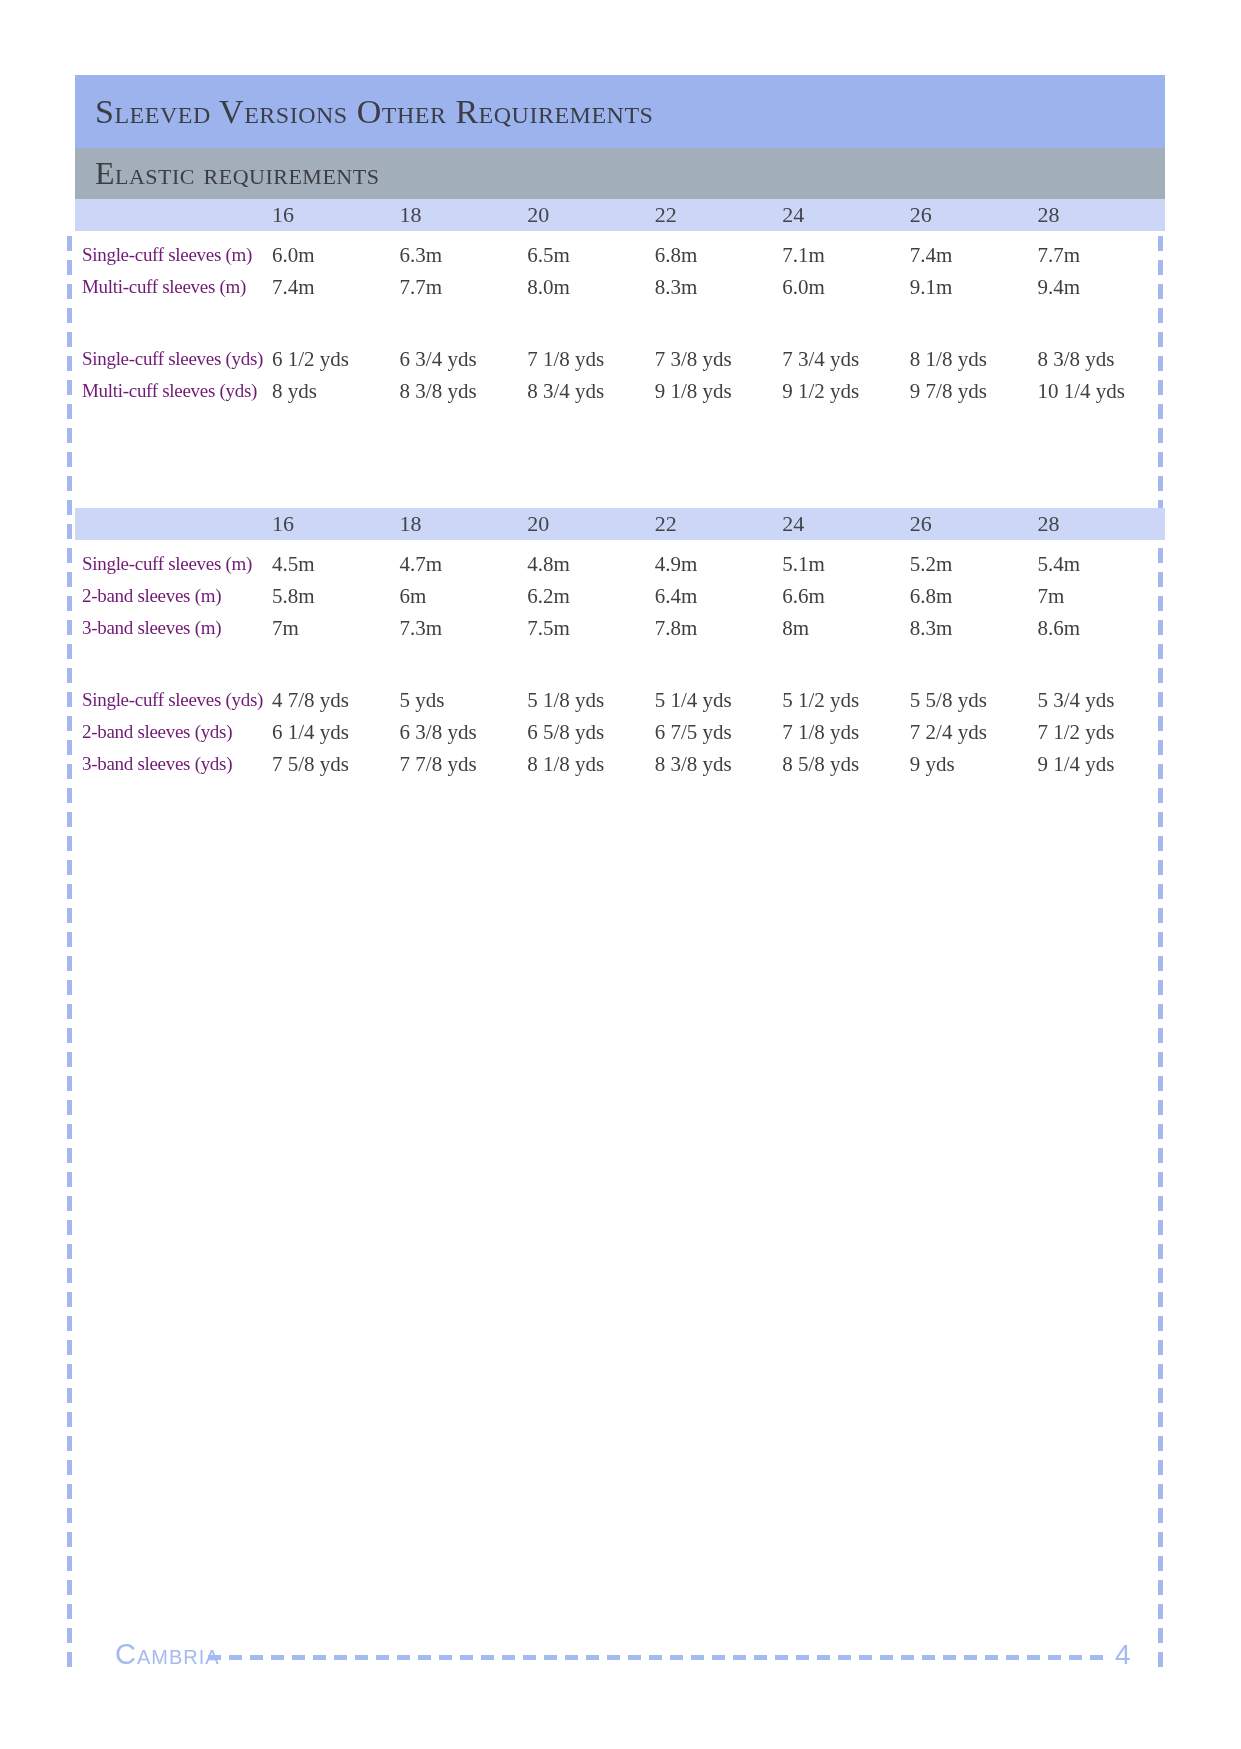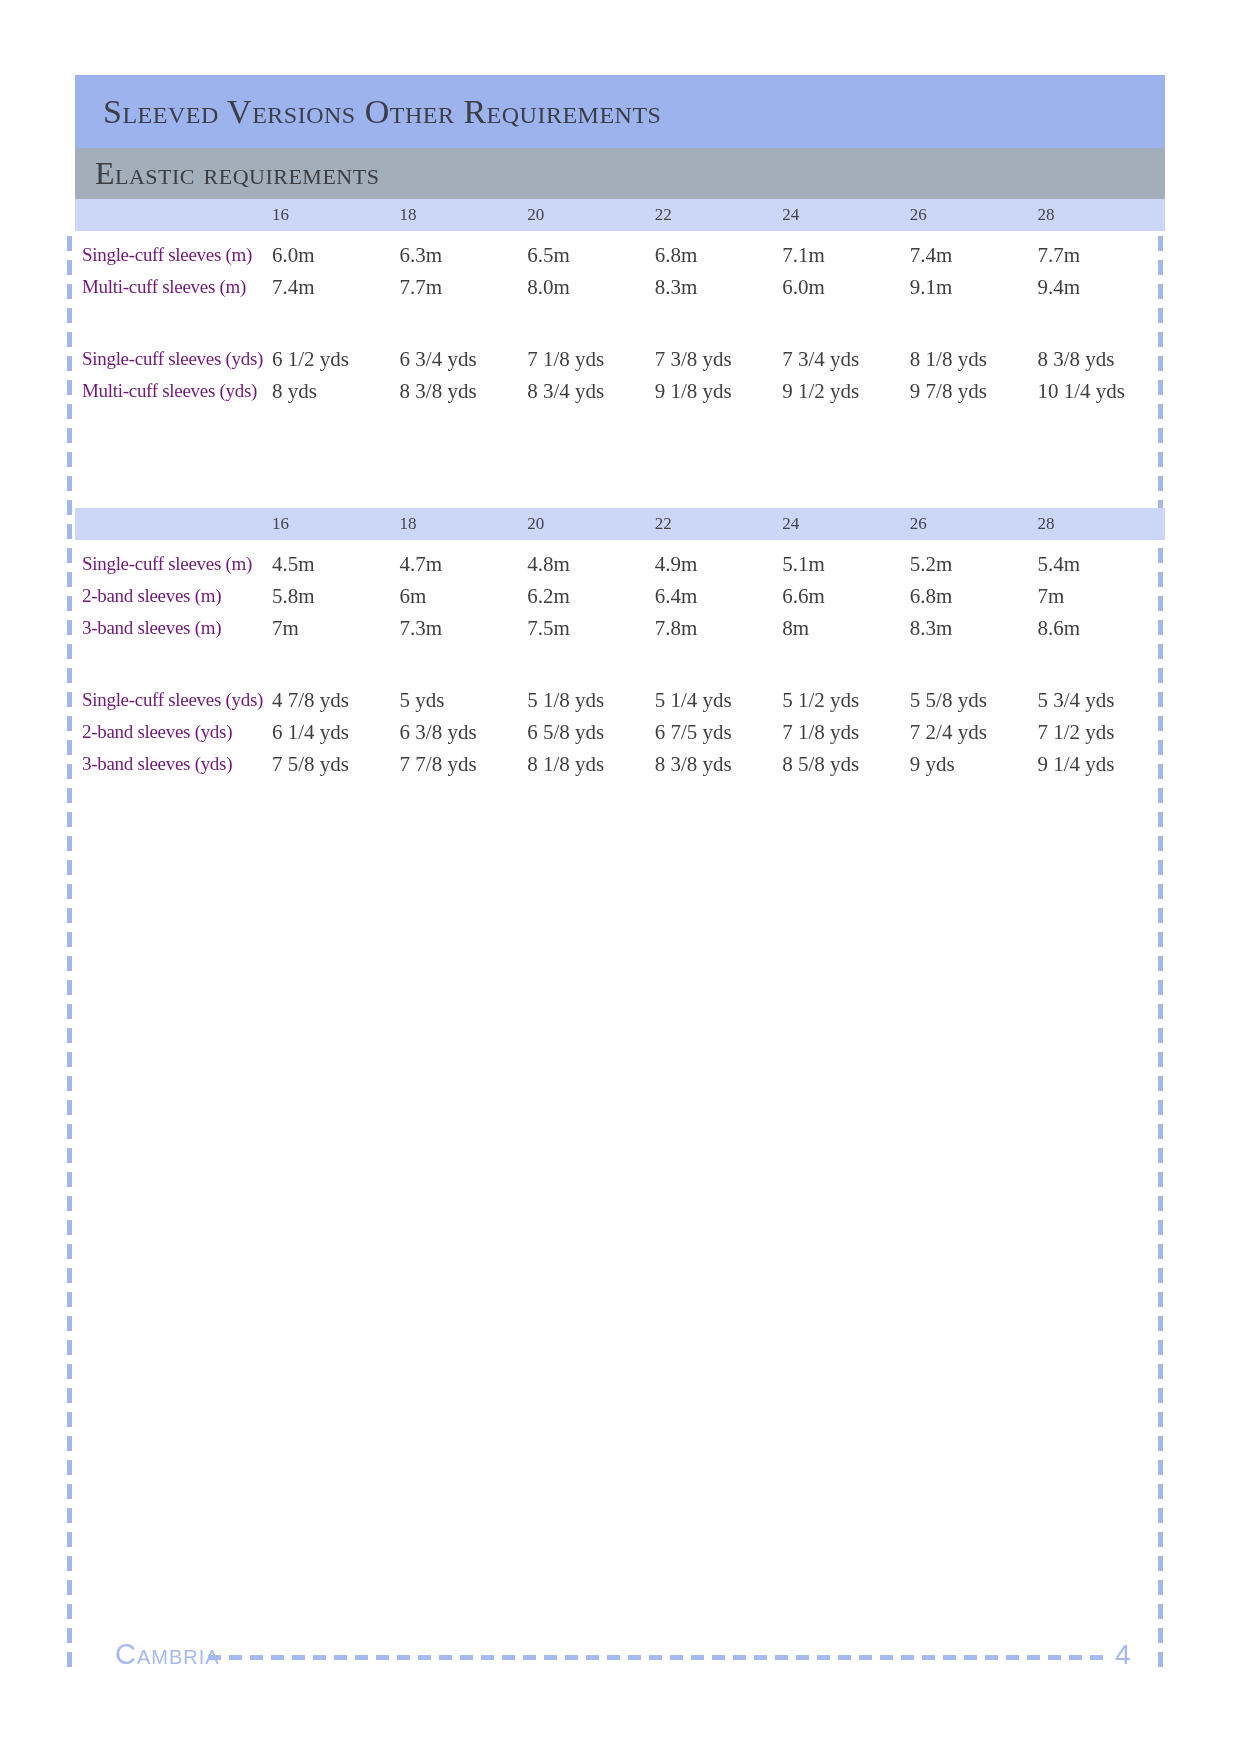--- a/index.html
+++ b/index.html
@@ -25,40 +25,40 @@
   .footer-line{left:208px;top:1655px;width:897px;}
 
   
   .title-band{
     position:absolute;left:75px;top:75px;width:1090px;height:73px;
     background:#9db3ee;
     display:flex;align-items:center;
     padding-left:20px;box-sizing:border-box;
   }
   .title-band h1{
-    margin:8px;font-size:34px;font-weight:normal;
+    margin:0;font-size:34px;font-weight:normal;
     font-variant:small-caps;letter-spacing:0.5px;color:#3b3e45;
   }
 
   
   .section{position:absolute;left:75px;width:1090px;}
   #section-0{top:148px;}
   #section-1{top:508px;}
   .section-heading{
     height:51px;background:#a3aebb;
     display:flex;align-items:center;
     padding-left:20px;box-sizing:border-box;
     font-variant:small-caps;font-size:32px;color:#3b3e43;
     letter-spacing:0.5px;
   }
   .cols-band{
     height:32px;background:#ccd6f6;
     display:grid;grid-template-columns:197px repeat(7,1fr);
     align-items:center;
-    font-size:17px;color:#42454b;
+    font-size:22px;color:#42454b;
   }
   .grid-group{
     display:grid;grid-template-columns:197px repeat(7,1fr);
     grid-auto-rows:32px;align-items:center;
     font-size:21px;color:#3f3f41;
   }
   .grid-group.first{margin-top:8px;}
   .grid-group.second{margin-top:40px;}
   .row-label{
     font-size:19px;letter-spacing:-0.3px;

